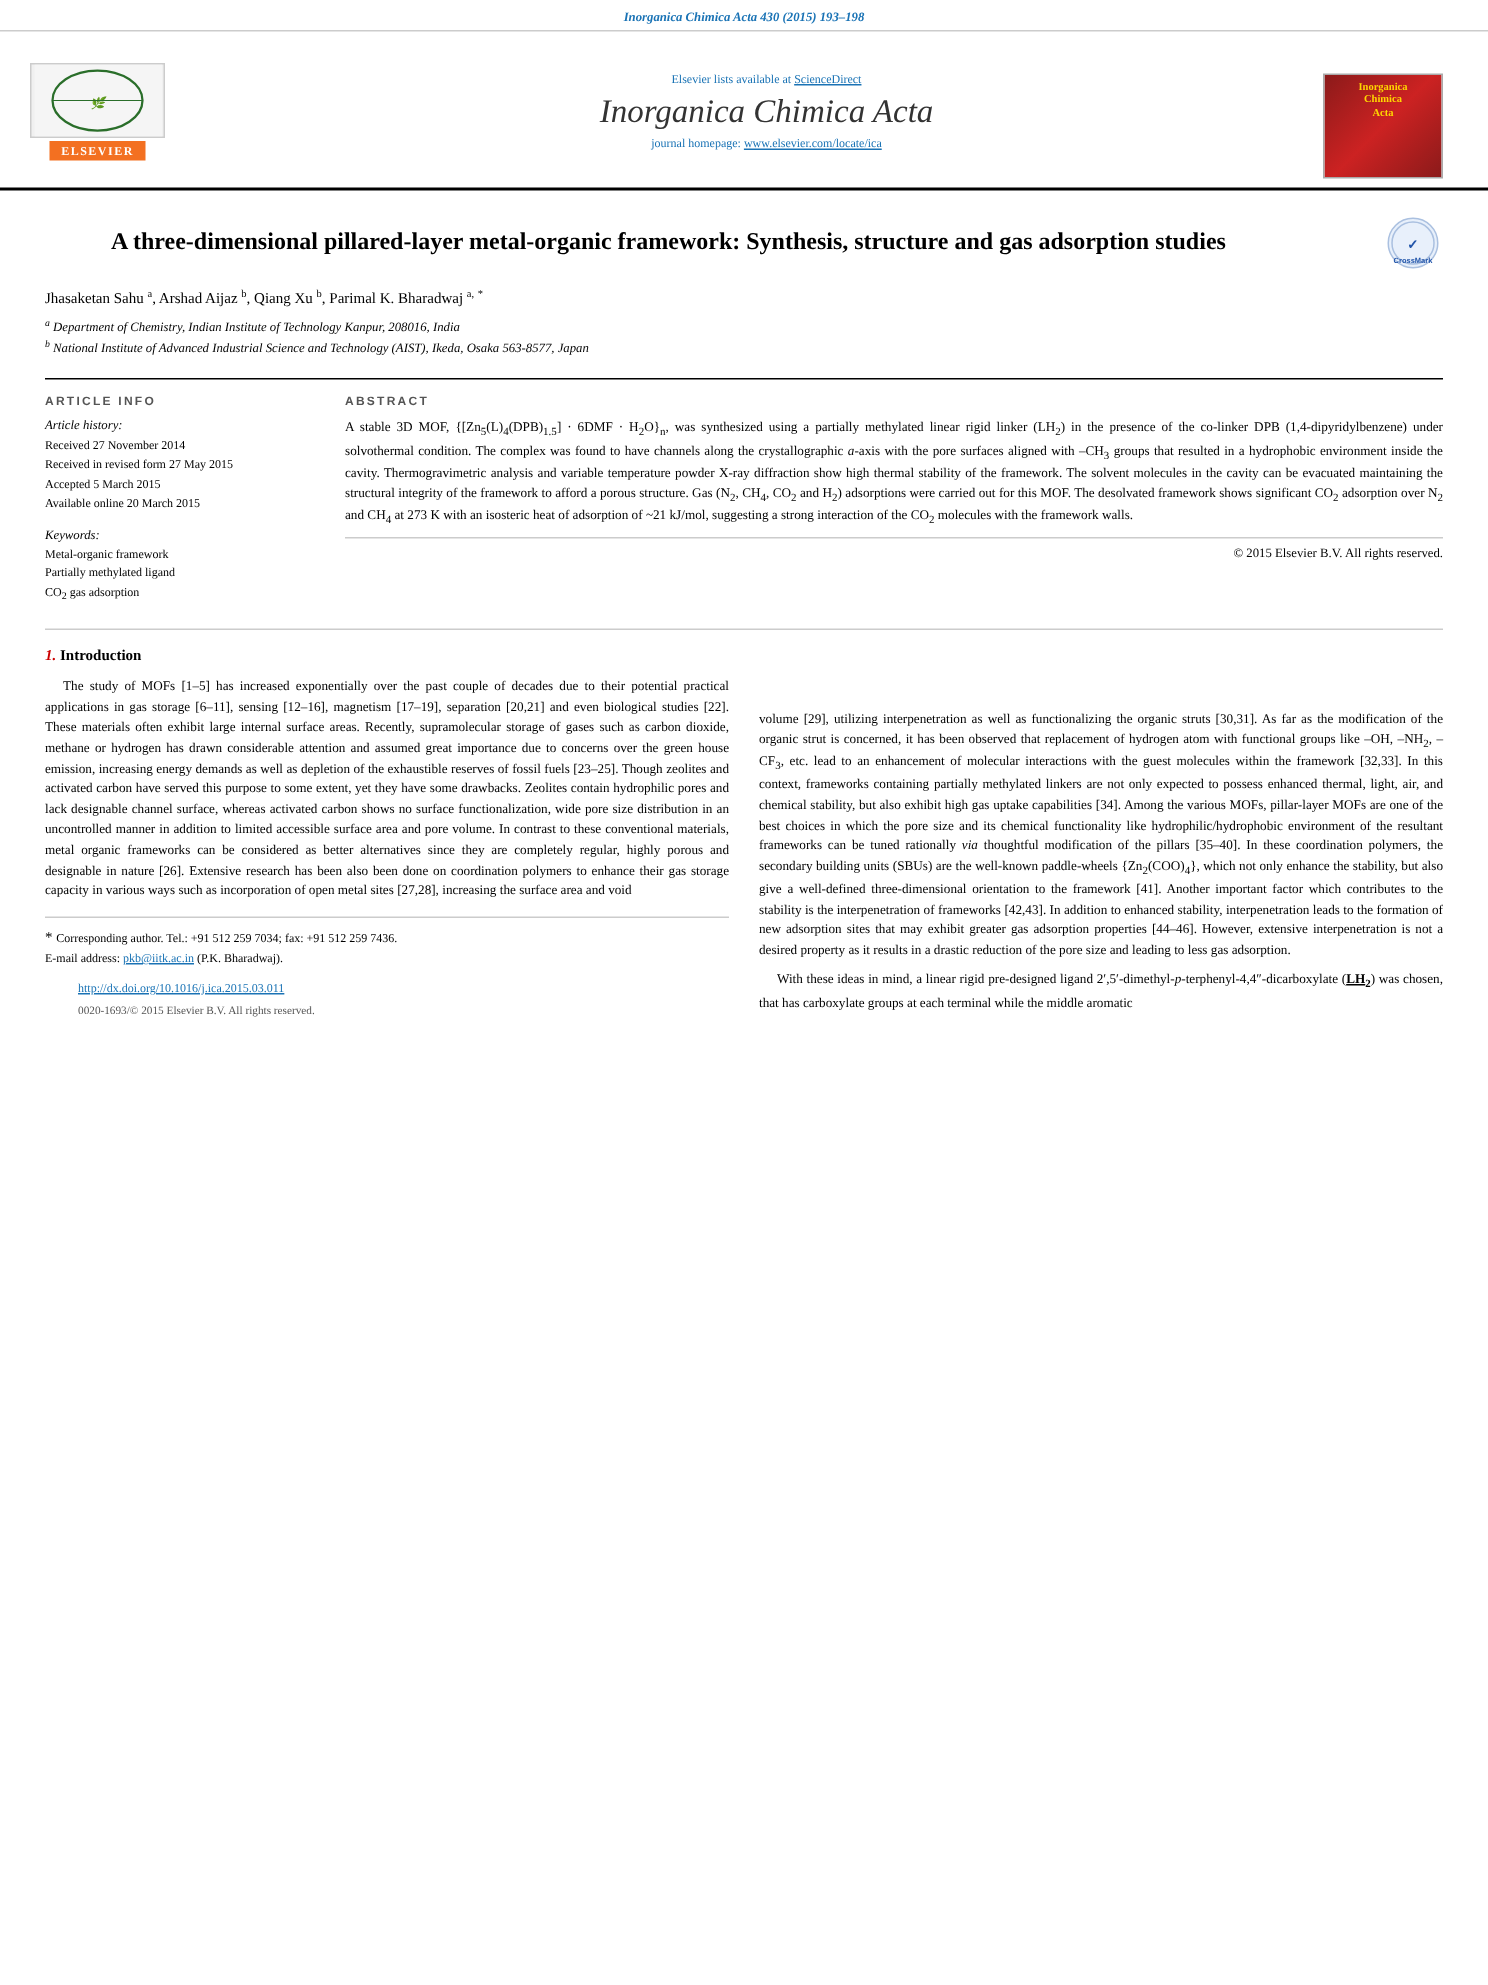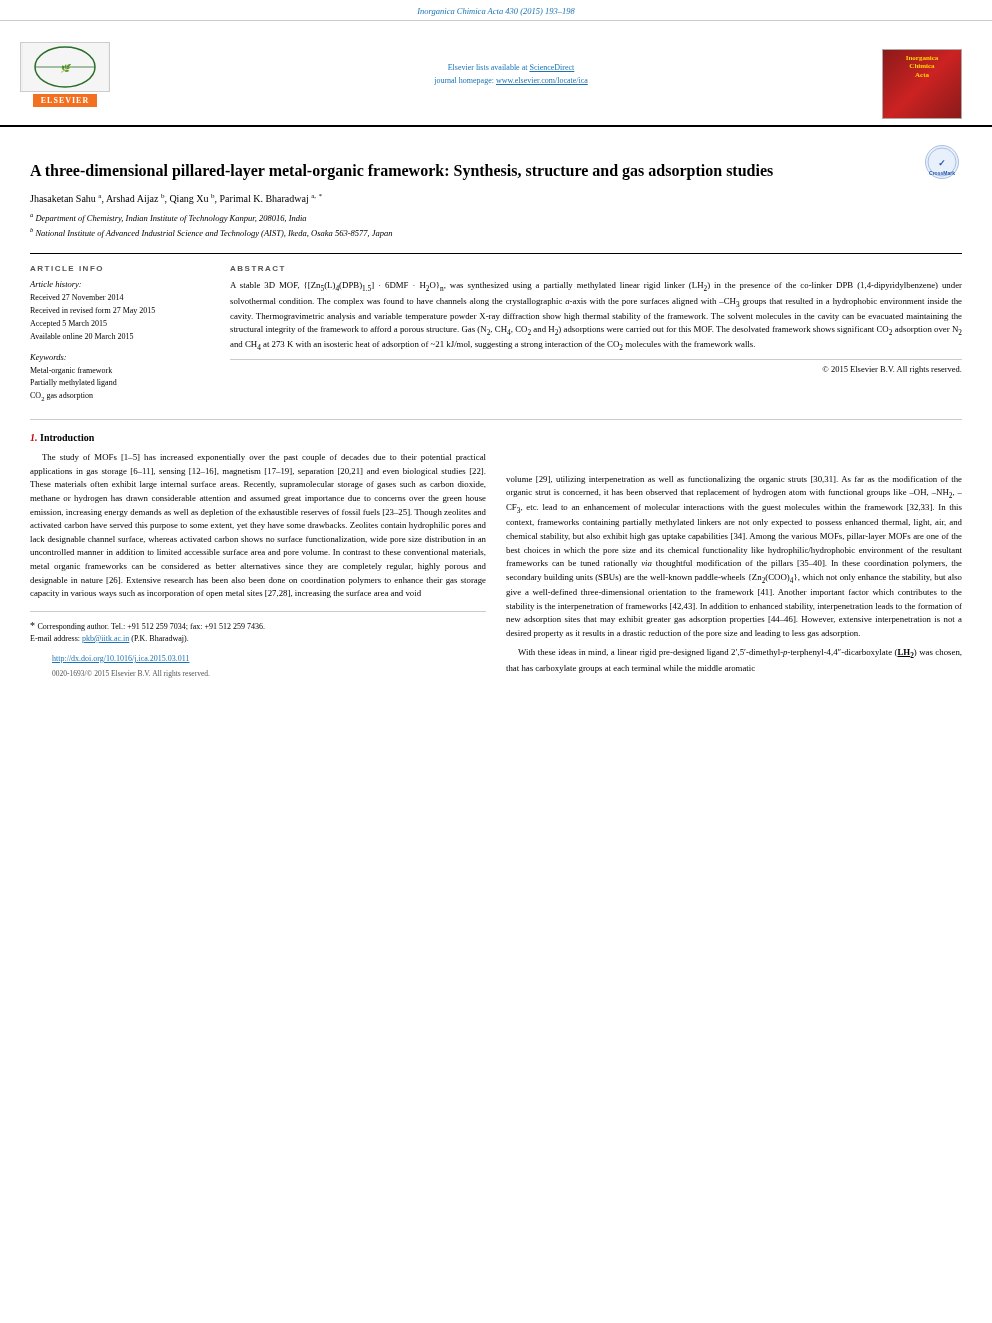--- a/index.html
+++ b/index.html
@@ -12,20 +12,21 @@
       min-height: 1323px;
     }
 
     
     .top-header {
       text-align: center;
       padding: 6px 0 4px 0;
       font-size: 8.5px;
       color: #1a73b5;
       border-bottom: none;
+      font-weight: bold;
     }
 
     
     .journal-header {
       display: flex;
       align-items: center;
       padding: 8px 20px 6px 20px;
       border-bottom: 2px solid #000;
       border-top: 1px solid #ccc;
     }
@@ -109,22 +110,23 @@
     }
 
     
     .main-content {
       padding: 15px 30px 15px 30px;
     }
 
     
     .article-title-section {
       display: flex;
-      align-items: flex-end;
+      align-items: center;
       margin-bottom: 10px;
+      margin-left: 44px;
     }
     .article-title {
       flex: 1;
       font-size: 16px;
       font-weight: bold;
       font-family: 'Times New Roman', Times, serif;
       color: #000;
       line-height: 1.4;
     }
     .crossmark {
@@ -319,20 +321,21 @@
         </svg>
       </div>
       <div class="logo-bottom">ELSEVIER</div>
     </div>
   </div>
   <div class="journal-header-center">
     <div class="contents-line">
       <span>Elsevier lists available at </span>
       <span class="blue underline">ScienceDirect</span>
     </div>
+    <div class="journal-title">Inorganica Chimica Acta</div>
     <div class="journal-homepage">
       <span>journal homepage: </span>
       <span class="blue underline">www.elsevier.com/locate/ica</span>
     </div>
   </div>
   <div class="journal-header-right">
     <div class="journal-logo-box">
       <div class="jl-title">Inorganica<br>Chimica<br>Acta</div>
     </div>
   </div>

